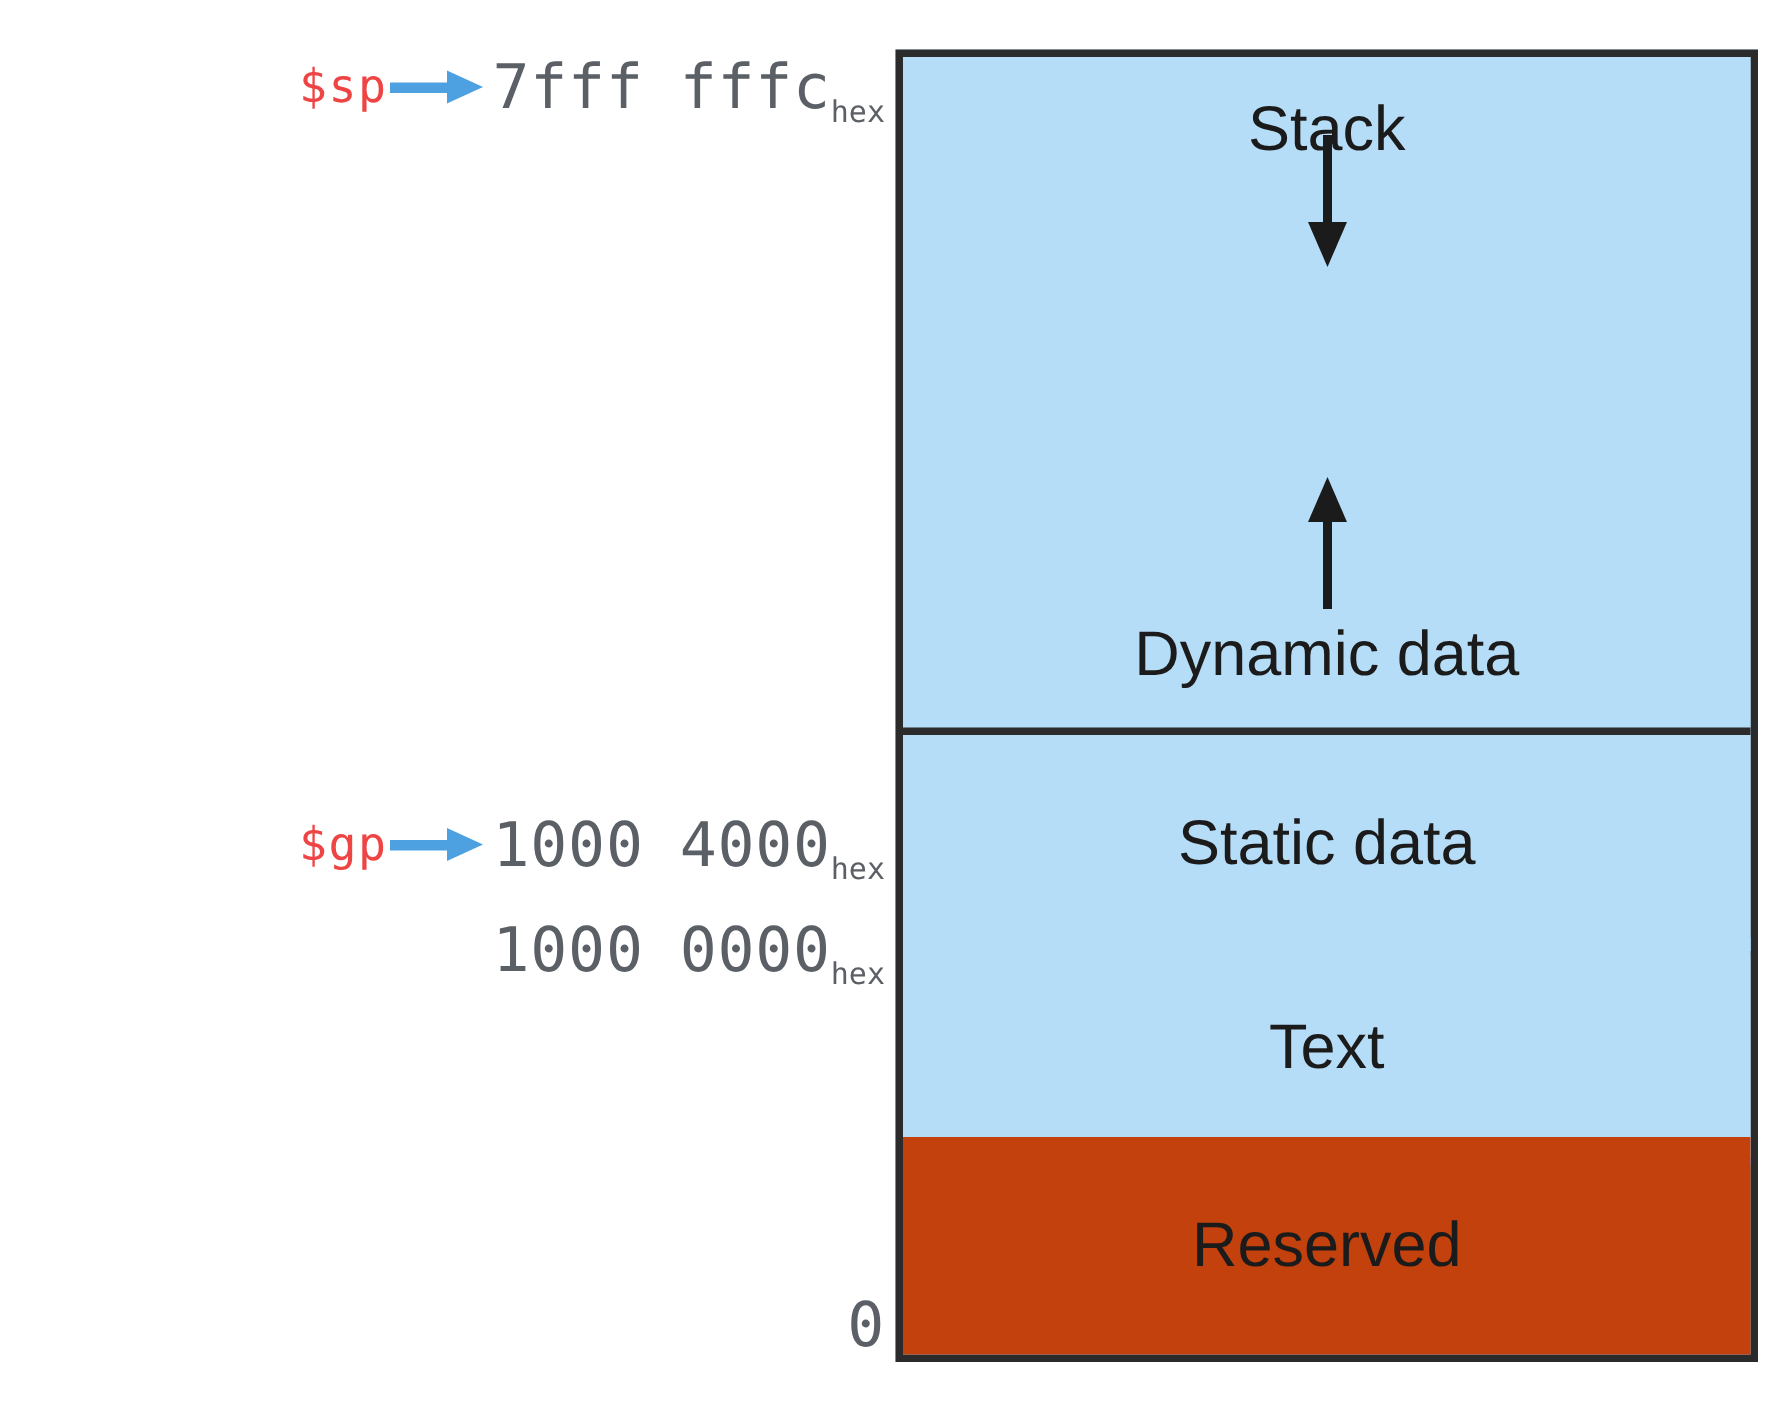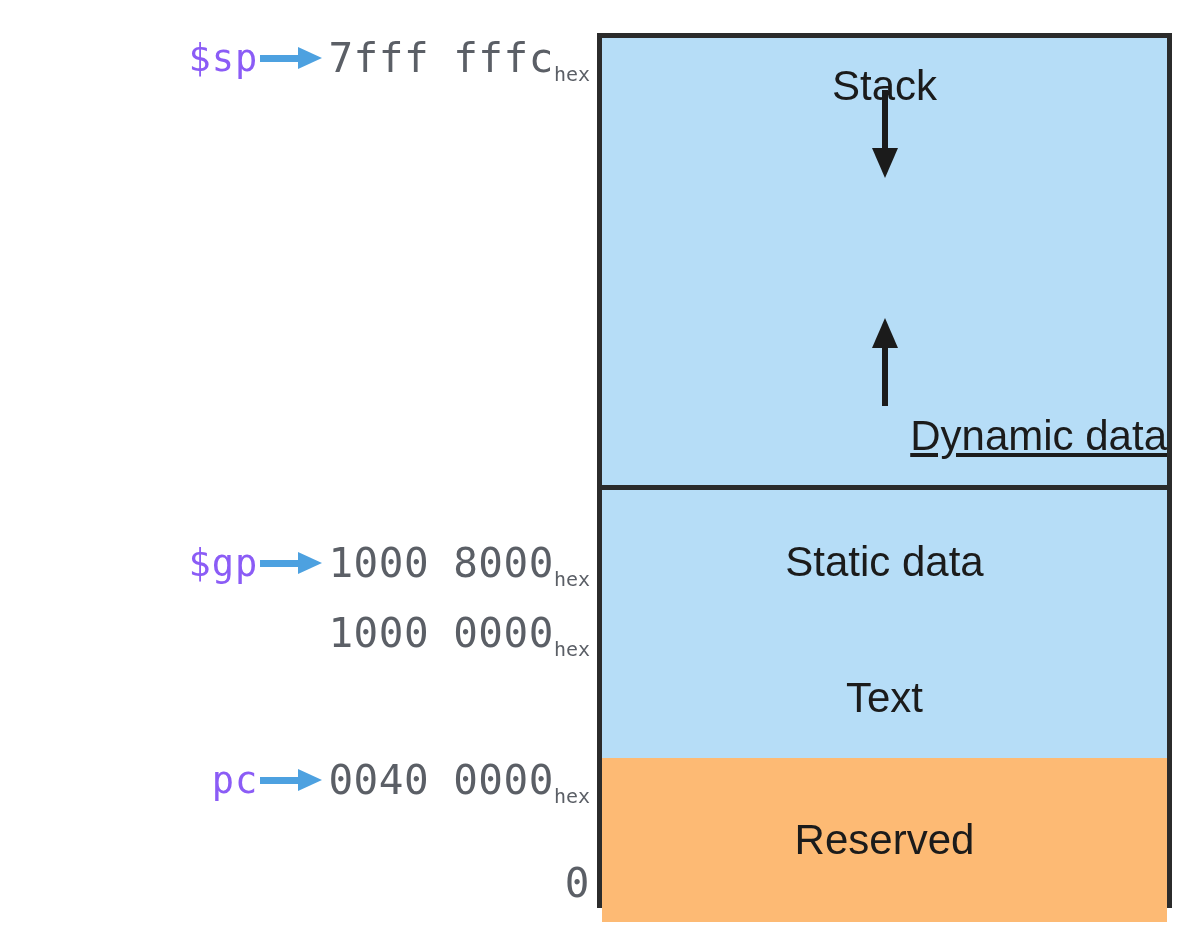--- a/index.html
+++ b/index.html
@@ -22,22 +22,22 @@
     left: 0;
     width: 590px;
     height: 56px;
     display: flex;
     align-items: center;
     justify-content: flex-end;
     white-space: nowrap;
   }
   .reg-name {
     font-family: "DejaVu Sans Mono", "Liberation Mono", monospace;
-    font-size: 37px;
-    color: #8b5cf6;
+    font-size: 31px;
+    color: #ef4444;
     letter-spacing: 1px;
     line-height: 1;
   }
   .arrow-blue {
     position: relative;
     width: 62px;
     height: 22px;
     margin: 0 6px 0 2px;
     flex: 0 0 auto;
   }
@@ -120,38 +120,37 @@
     border-bottom: 5px solid #2b2b2b;
   }
   #block-text {
     top: 587px;
     height: 152px;
     background: #b6ddf7;
     border-bottom: 5px solid #3b82f6;
   }
   #block-reserved {
     top: 720px;
-    height: 164px;
-    background: #fdba74;
+    height: 145px;
+    background: #c2410c;
   }
 
   .stack-label {
     position: absolute;
     top: 25px;
     left: 0;
     width: 100%;
     text-align: center;
   }
   .dynamic-label {
     position: absolute;
     top: 375px;
     left: 0;
     width: 100%;
-    text-align: right;
-    text-decoration: underline;
+    text-align: center;
   }
 
   
   .arrow-black {
     position: absolute;
     left: 50%;
     transform: translateX(-50%);
     width: 26px;
   }
   .arrow-black .bshaft {
@@ -197,35 +196,27 @@
     </span>
     <span class="addr-value"><span>7fff</span><span class="addr-spacer"></span><span>fffc</span><span class="sub">hex</span></span>
   </div>
 
   <div class="addr-row" style="top:535px;align-items:center;">
     <span class="reg-name">$gp</span>
     <span class="arrow-blue">
       <span class="shaft"></span>
         <span class="head"></span>
     </span>
-    <span class="addr-value"><span>1000</span><span class="addr-spacer"></span><span>8000</span><span class="sub">hex</span></span>
+    <span class="addr-value"><span>1000</span><span class="addr-spacer"></span><span>4000</span><span class="sub">hex</span></span>
   </div>
 
   <div class="addr-row" style="top:605px;">
     <span class="addr-value"><span>1000</span><span class="addr-spacer"></span><span>0000</span><span class="sub">hex</span></span>
   </div>
 
-  <div class="addr-row" style="top:752px;">
-    <span class="reg-name">pc</span>
-    <span class="arrow-blue">
-      <span class="shaft"></span>
-        <span class="head"></span>
-    </span>
-    <span class="addr-value"><span>0040</span><span class="addr-spacer"></span><span>0000</span><span class="sub">hex</span></span>
-  </div>
 
   <div class="addr-row" style="top:855px;">
     <span class="addr-value">0</span>
   </div>
 
   <div id="memory-map">
 
     <div class="mem-block" id="block-stack-dynamic">
       <div class="mem-label stack-label">Stack</div>
 

